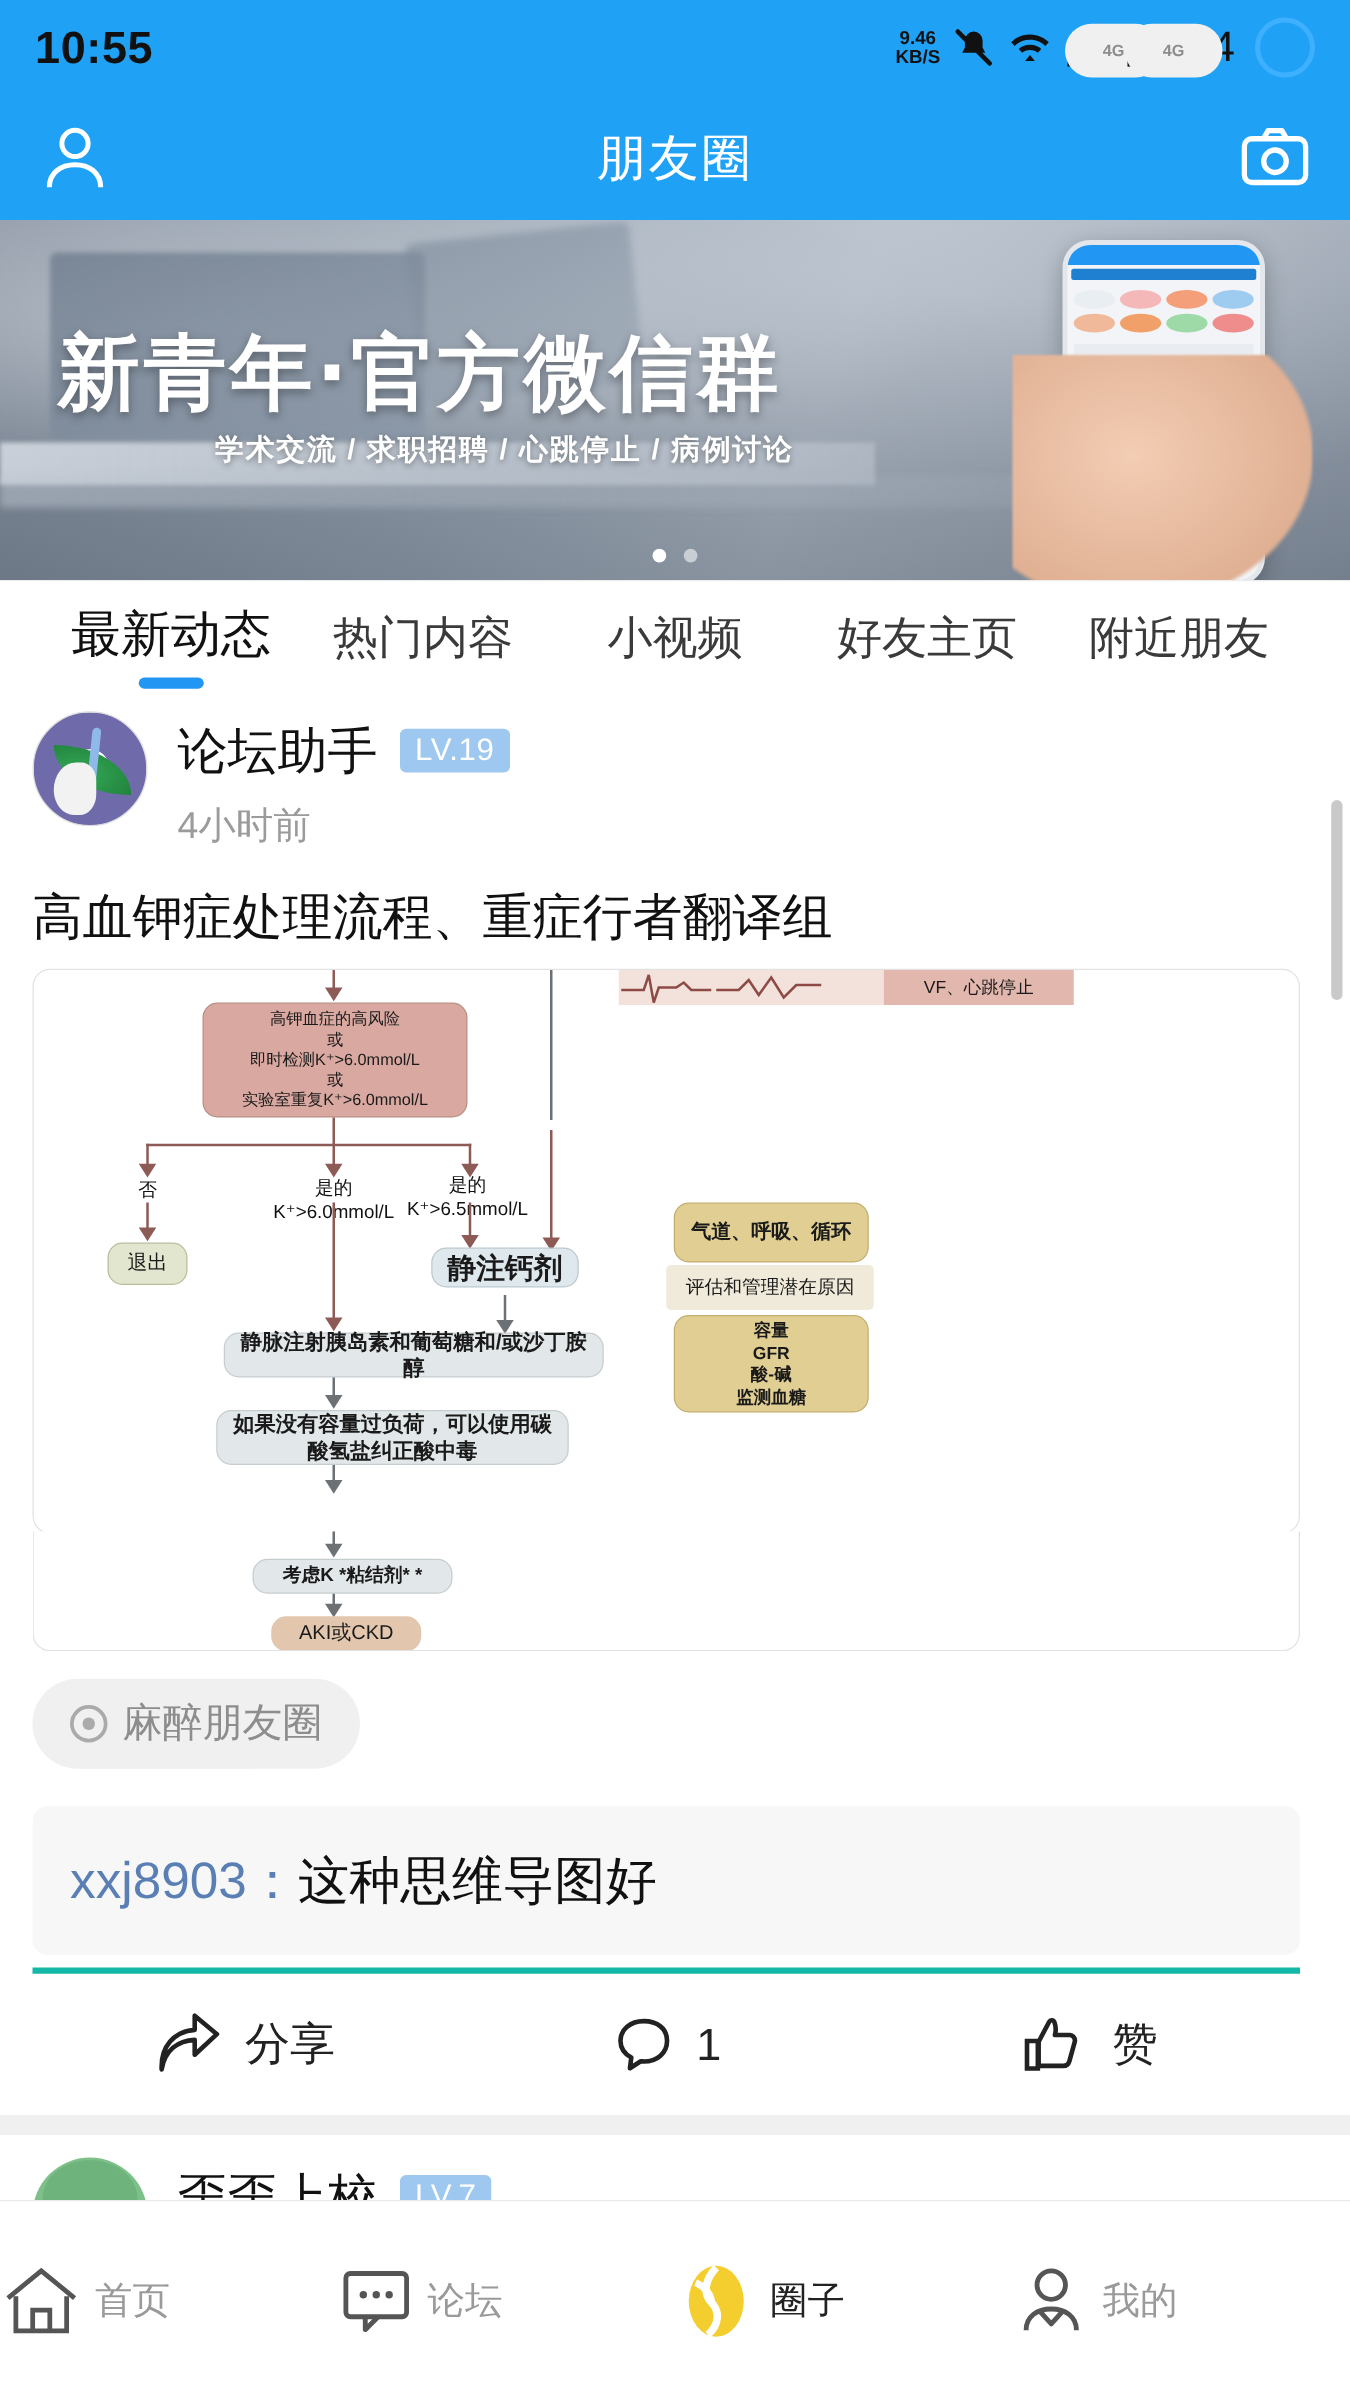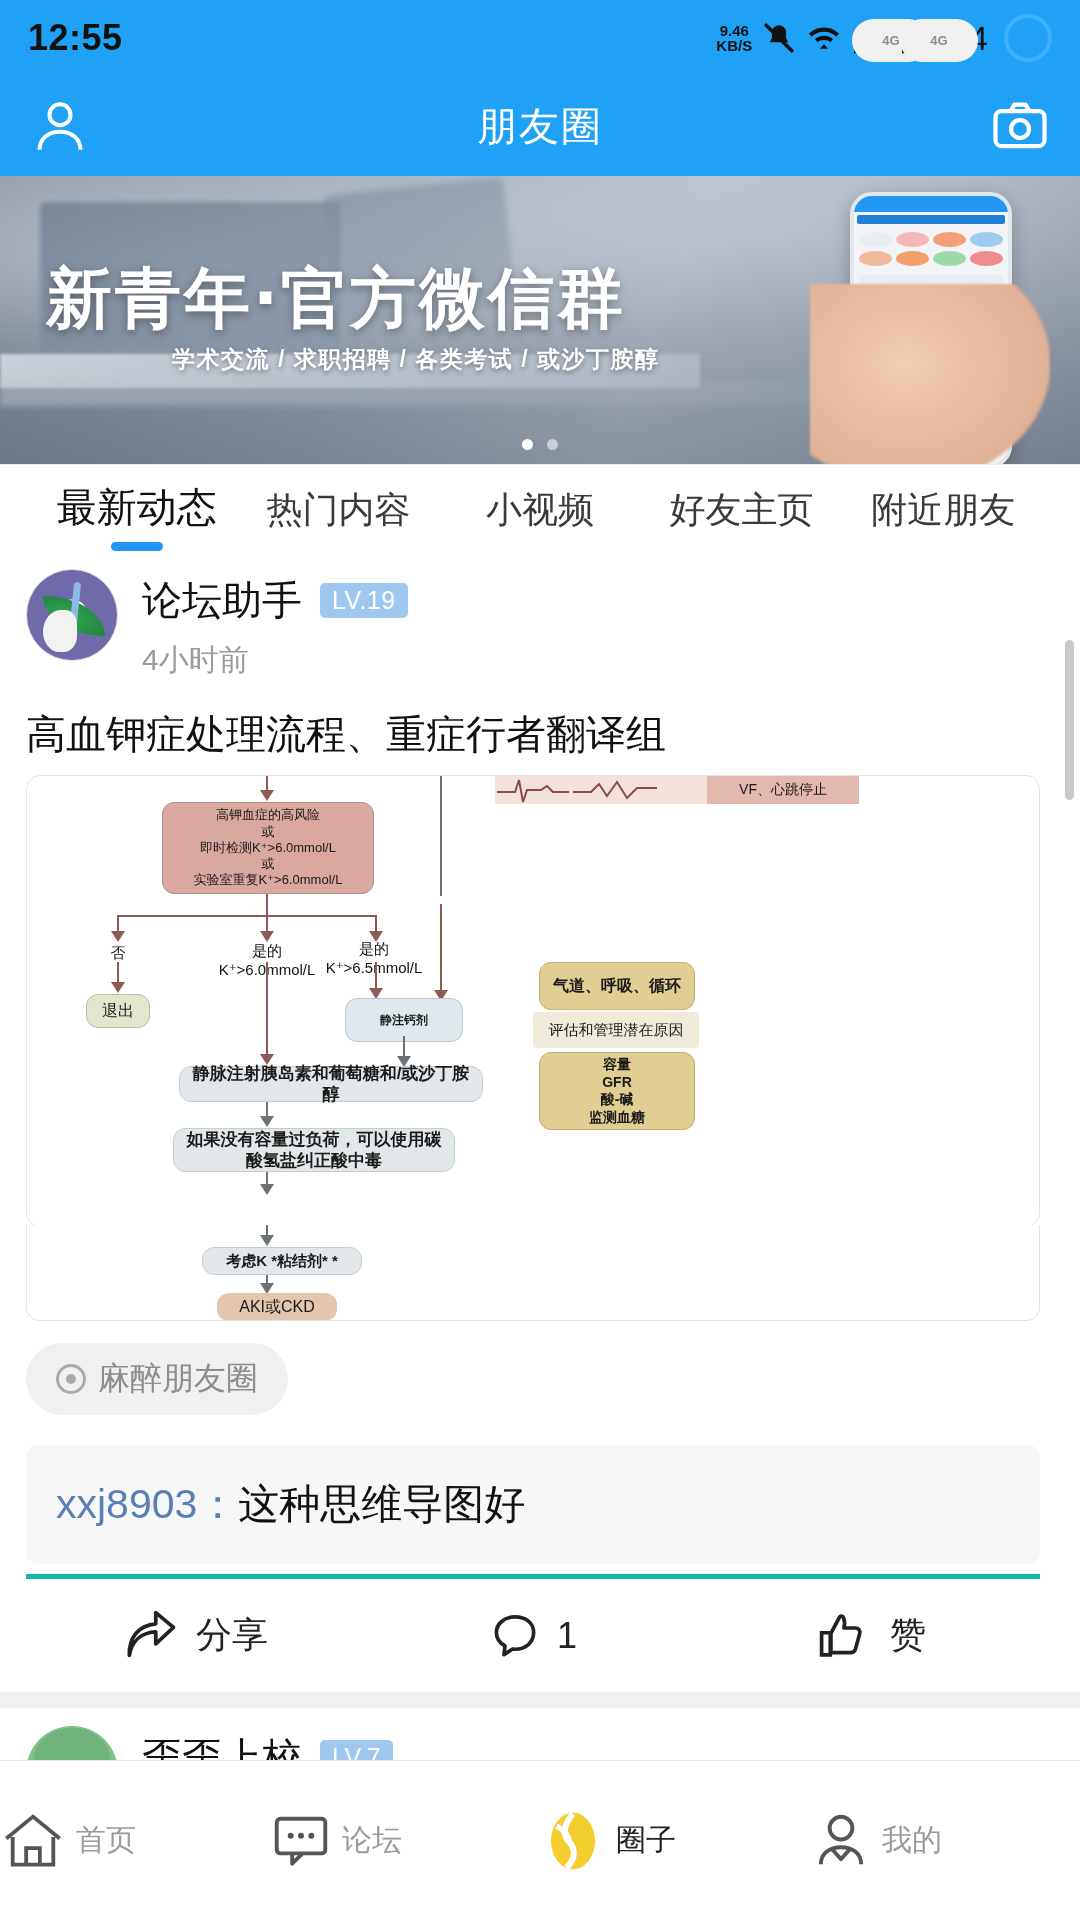--- a/index.html
+++ b/index.html
@@ -238,21 +238,21 @@
 
   .scrollbar{
     position:absolute; right:6px; top:640px; width:9px; height:160px;
     background:#c9c9c9; border-radius:6px; z-index:20;
   }
 </style>
 </head>
 <body>
 
 <div class="statusbar">
-  <div class="sb-time">12:55</div>
+  <div class="sb-time">10:55</div>
   <div class="sb-right">
     <div class="sb-speed">
       <div>9.46</div>
       <div>KB/S</div>
     </div>
     <svg class="ico-sm" width="34" height="34" viewBox="0 0 24 24">
       <path d="M12 3a5 5 0 0 0-5 5v4l-1.5 3h13L17 12V8a5 5 0 0 0-5-5z" fill="#111"></path>
       <path d="M3 3 L21 21" stroke="#111" stroke-width="2.6" stroke-linecap="round"></path>
     </svg>
     <svg class="ico-sm" width="36" height="34" viewBox="0 0 24 22">
@@ -297,21 +297,21 @@
 </div>
 
 <div class="banner">
   <div class="blur-desk"></div>
   <div class="monitor"></div>
   <div class="monitor2"></div>
   <div class="shelf"></div>
   <div class="deskline"></div>
 
   <div class="b-title">新青年·官方微信群</div>
-  <div class="b-sub">学术交流 / 求职招聘 / 各类考试 / 或沙丁胺醇</div>
+  <div class="b-sub">学术交流 / 求职招聘 / 心跳停止 / 病例讨论</div>
 
   <div class="b-phone">
     <div class="pbar"></div>
     <div class="psearch"></div>
     <div class="pgrid">
       <i style="background:#e9eef3"></i>
         <i style="background:#f5b8b8"></i>
         <i style="background:#f59f7a"></i>
         <i style="background:#9ecbf0"></i>
       <i style="background:#f0b99a"></i>
@@ -437,21 +437,21 @@
         </div>
 
         <div class="edge" style="left:90px;top:186px;width:2px;height:22px;"></div>
         <div class="arrow dn" style="left:84px;top:206px;"></div>
         <div class="node n-olive" style="left:59px;top:218px;width:64px;height:34px;font-size:16px;">
           <span>退出</span>
         </div>
 
         <div class="edge" style="left:348px;top:186px;width:2px;height:28px;"></div>
         <div class="arrow dn" style="left:342px;top:212px;"></div>
-        <div class="node n-blue" style="left:318px;top:222px;width:118px;height:44px;font-size:12px;font-weight:600;">
+        <div class="node n-blue" style="left:318px;top:222px;width:118px;height:32px;font-size:23px;font-weight:600;">
           <span>静注钙剂</span>
         </div>
 
         <div class="edge" style="left:239px;top:186px;width:2px;height:94px;"></div>
         <div class="arrow dn" style="left:233px;top:278px;"></div>
         <div class="edge gray" style="left:376px;top:260px;width:2px;height:22px;"></div>
         <div class="arrow dn gray" style="left:370px;top:280px;"></div>
 
         <div class="node n-gray" style="left:152px;top:290px;width:304px;height:36px;font-size:17px;font-weight:600;">
           <span>静脉注射胰岛素和葡萄糖和/或沙丁胺醇</span>

